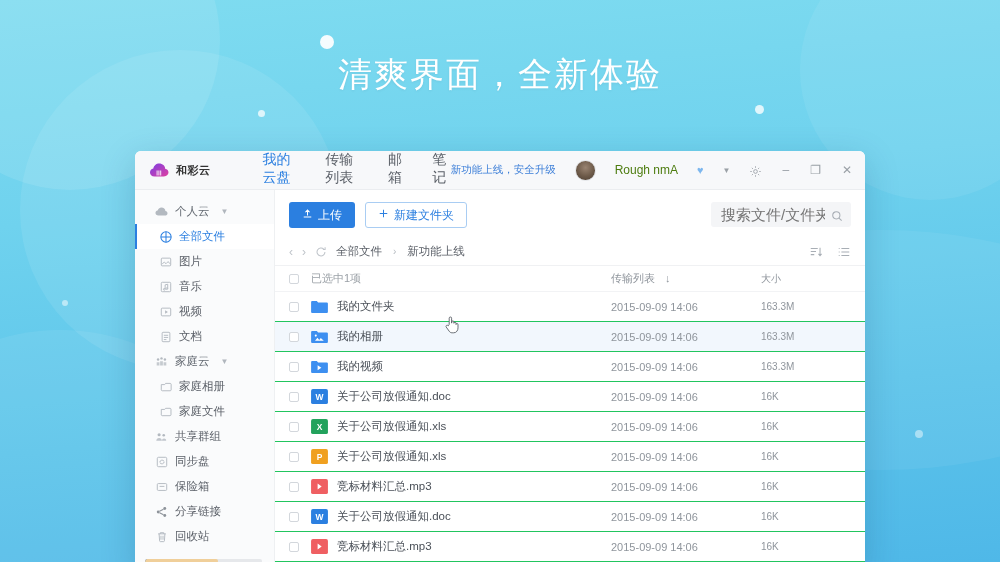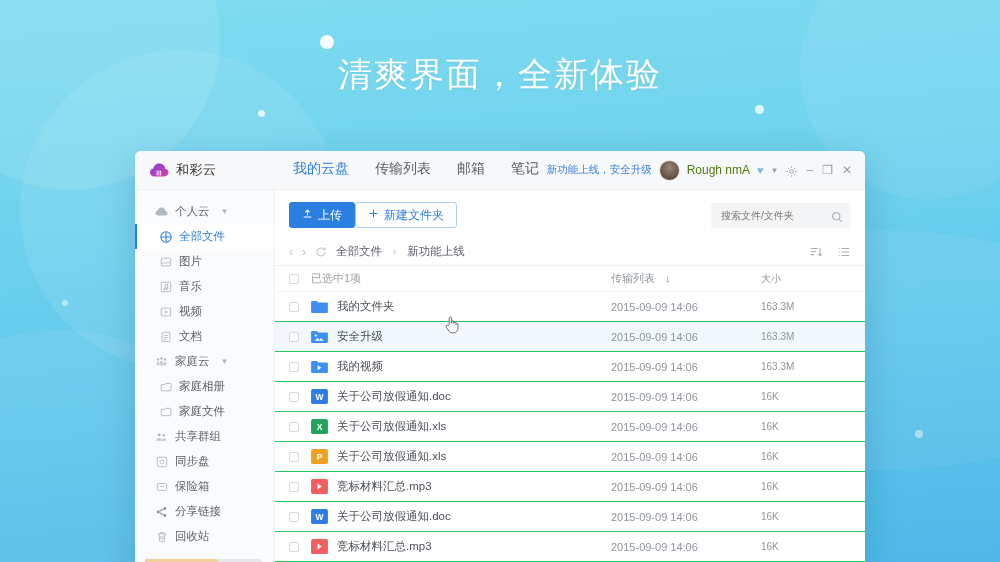--- a/index.html
+++ b/index.html
@@ -36,27 +36,27 @@
   }
 
   
   .titlebar {
     height: 39px; background: #f7f8fa; border-bottom: 1px solid #ebedf0;
     display: flex; align-items: center; padding: 0 12px 0 14px;
   }
   .logo-wrap { display: flex; align-items: center; gap: 6px; width: 130px; }
   .logo-cloud { width: 21px; height: 16px; position: relative; }
   .logo-cloud svg { display: block; }
-  .logo-text { font-size: 13px; color: #333; font-weight: 400; letter-spacing: 0.5px; }
+  .logo-text { font-size: 11px; color: #333; font-weight: 700; letter-spacing: 0.5px; }
 
   .nav { display: flex; align-items: center; gap: 26px; margin-left: 14px; }
   .nav-item { font-size: 14px; color: #5b6068; cursor: pointer; position: relative; padding-bottom: 2px; }
   .nav-item.active { color: #2b7fe0; }
 
-  .tb-right { margin-left: auto; display: flex; align-items: center; gap: 7px; }
+  .tb-right { margin-left: auto; display: flex; align-items: center; gap: 19px; }
   .promo { font-size: 10.5px; color: #3d7fd8; white-space: nowrap; cursor: pointer; }
   .avatar {
     width: 21px; height: 21px; border-radius: 50%;
     background: radial-gradient(circle at 50% 35%, #9a8472 0%, #6d5a49 55%, #4b3e33 100%);
     border: 1px solid #e3e5e8;
   }
   .uname { font-size: 12px; color: #4d7c0f; white-space: nowrap; }
   .vip { color: #7db7ee; font-size: 11px; }
   .caret { color: #9aa0a6; font-size: 8px; }
   .wbtn { color: #9aa0a6; font-size: 12px; cursor: pointer; padding: 0 1px; line-height: 1; }
@@ -83,33 +83,33 @@
   .chev { margin-left: 4px; color: #b0b6bd; font-size: 8px; }
 
   .storage { position: absolute; left: 10px; right: 12px; bottom: 8px; }
   .storage-bar { height: 4px; border-radius: 3px; background: #e6e8eb; overflow: hidden; position: relative; }
   .storage-fill { height: 100%; background: #2e82e8; border-radius: 3px; }
   .storage-fill2 { position: absolute; left: 0; top: 0; height: 100%; background: #f0cf9a; border-radius: 3px; }
 
   
   .main { flex: 1; background: #ffffff; display: flex; flex-direction: column; min-width: 0; }
 
-  .toolbar { display: flex; align-items: center; padding: 12px 14px 10px 14px; }
+  .toolbar { display: flex; padding: 12px 14px 10px 14px; gap: 10px; }
   .btn-upload {
     background: #2b7fe0; color: #fff; font-size: 12px; border-radius: 3px;
     padding: 0 13px; height: 26px; display: inline-flex; align-items: center; gap: 5px; cursor: pointer;
   }
   .btn-new {
     background: #fff; color: #2b7fe0; border: 1px solid #a9cdf3; font-size: 12px; border-radius: 3px;
     padding: 0 12px; height: 26px; display: inline-flex; align-items: center; gap: 5px; cursor: pointer;
   }
   .search-wrap { margin-left: auto; position: relative; }
   .search-input {
     width: 140px; height: 25px; background: #f4f5f7; border: none; border-radius: 3px;
-    font-size: 10px; color: #9aa0a6; padding: 0 26px 0 10px; outline: none;
+    font-size: 15px; color: #9aa0a6; padding: 0 26px 0 10px; outline: none;
     font-family: "Liberation Sans", "DejaVu Sans", sans-serif;
   }
   .search-icon { position: absolute; right: 8px; top: 6px; color: #a8aeb5; }
 
   .crumbbar {
     display: flex; align-items: center; padding: 0 14px; height: 28px; gap: 9px;
     border-bottom: 1px solid #f0f1f3;
   }
   .nav-arrow { color: #bfc4ca; font-size: 12px; cursor: pointer; }
   .refresh { color: #bfc4ca; cursor: pointer; display: inline-flex; }
@@ -456,21 +456,21 @@
                 <span class="cb"></span>
               </span>
               <span class="c-name">
                 <span class="ftile">
                   <svg width="17" height="14" viewBox="0 0 18 15">
                     <path d="M0 2.2A1.2 1.2 0 011.2 1h4.9l1.4 1.6h9.3A1.2 1.2 0 0118 3.8v9.4A1.2 1.2 0 0116.8 14H1.2A1.2 1.2 0 010 12.8z" fill="#3d8ff0"></path>
                     <path d="M4.2 11.4l2.6-3 1.9 2.2 1.7-2 3.2 2.8z" fill="#fff"></path>
                     <circle cx="5" cy="6" r="1.1" fill="#fff"></circle>
                   </svg>
                 </span>
-                <span class="fname">安全升级</span>
+                <span class="fname">我的相册</span>
               </span>
               <span class="c-date">2015-09-09 14:06</span>
               <span class="c-size">163.3M</span>
             </div>
             <div class="row">
               <span class="c-check">
                 <span class="cb"></span>
               </span>
               <span class="c-name">
                 <span class="ftile">

